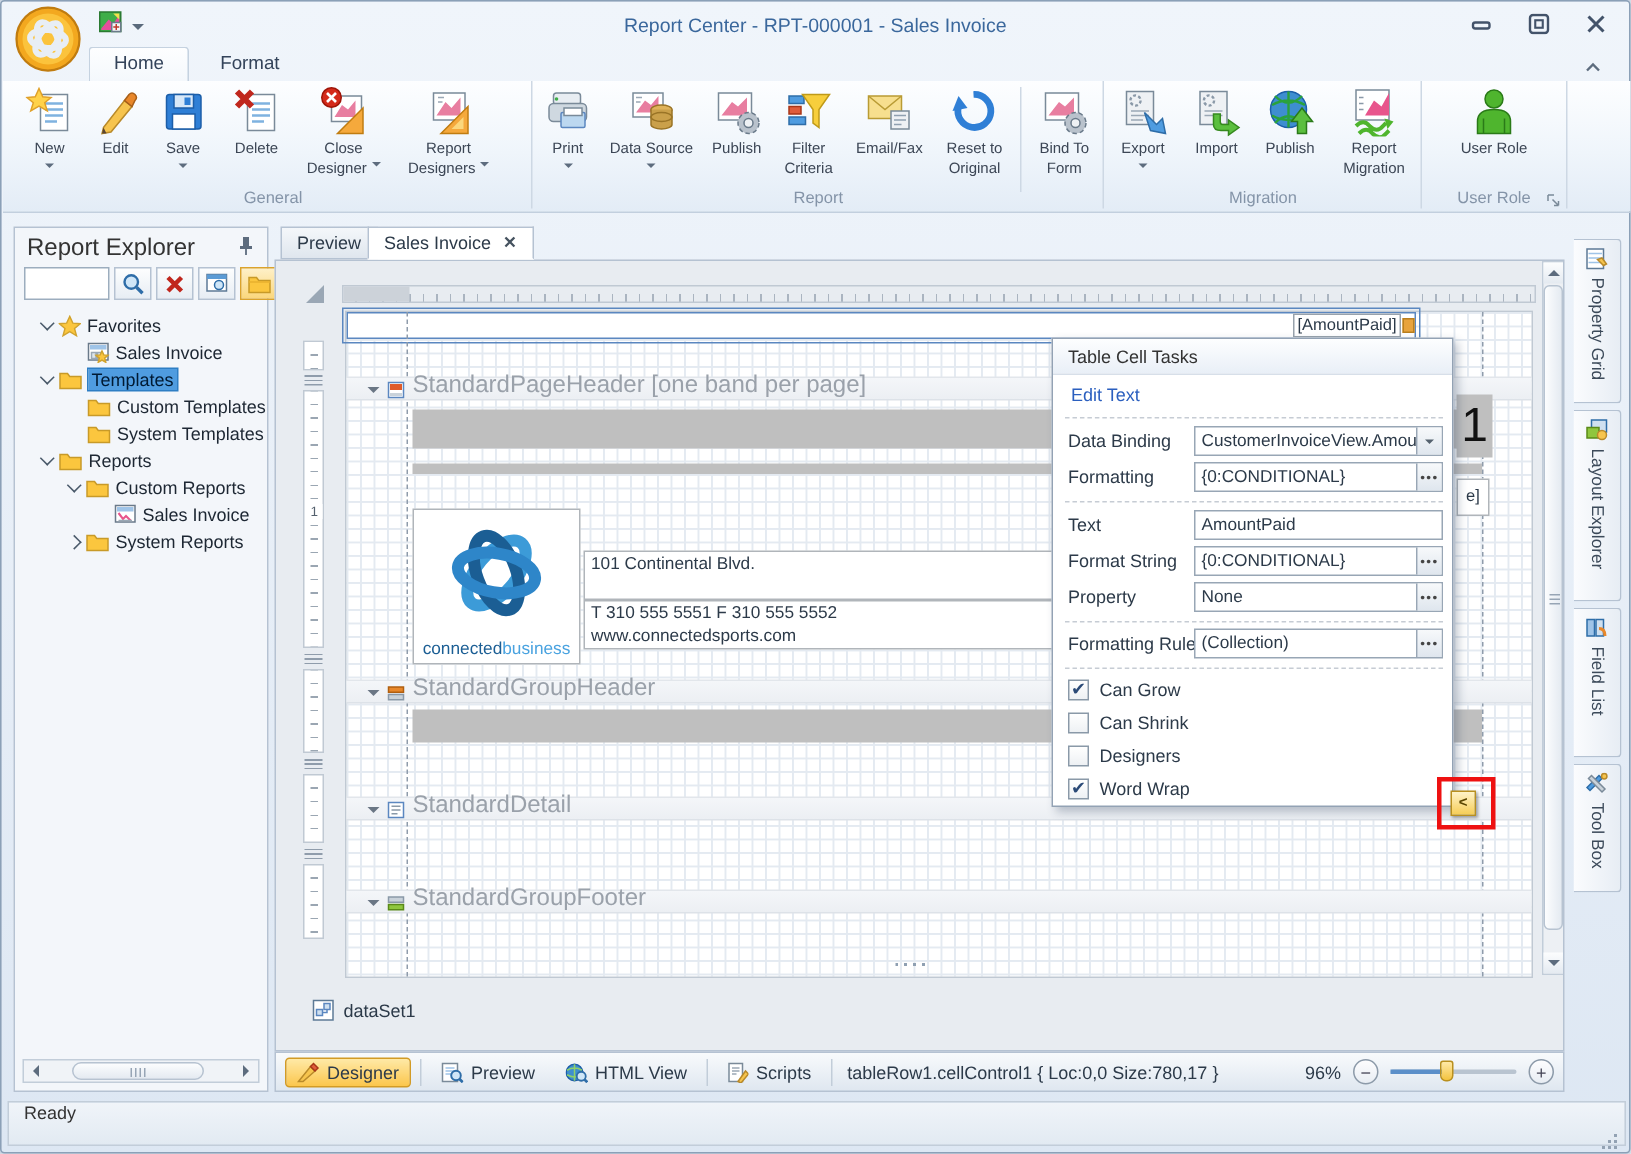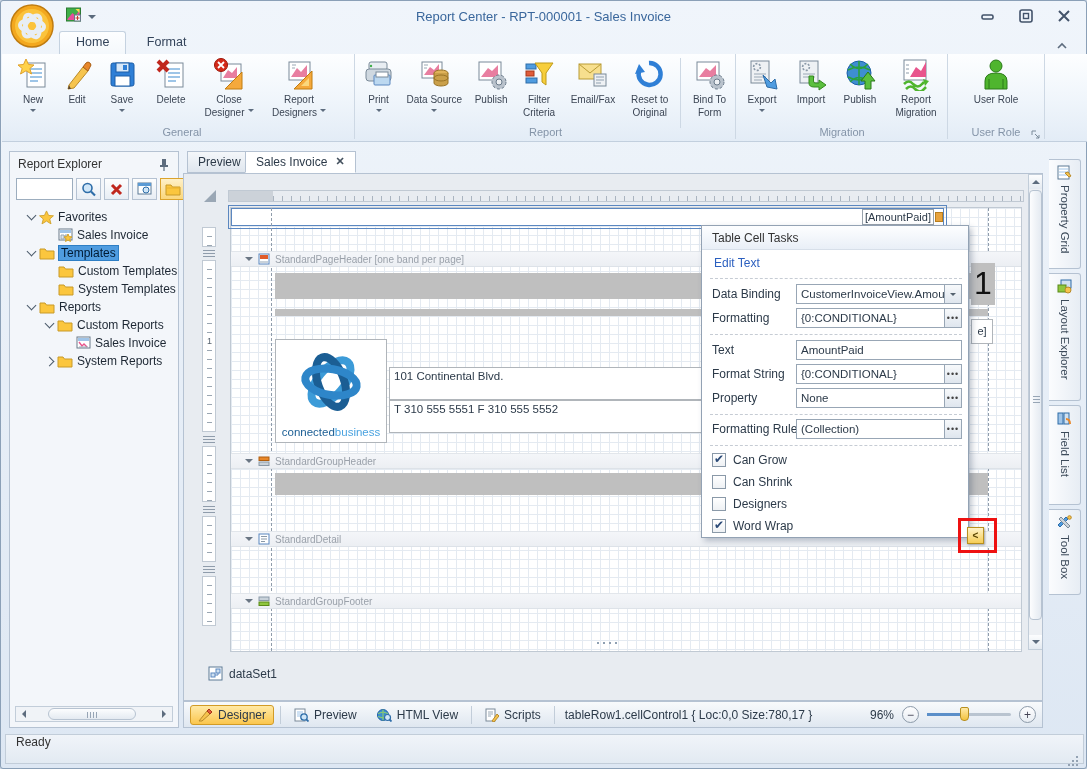--- a/index.html
+++ b/index.html
@@ -25,21 +25,21 @@
 .rgroup{top:0;height:85px;border-right:1px solid #cdd8e4;padding-top:2px;display:flex;align-items:flex-start}
 .glabel{position:absolute;bottom:1px;left:0;width:100%;text-align:center;font-size:11px;color:#8494a8}
 .rbtn{display:flex;flex-direction:column;align-items:center;font-size:10px;line-height:13px;color:#3c4document655;color:#3c4655;padding-top:2px;border-radius:3px;cursor:pointer;text-align:right}
 .rbtn svg{width:33px;height:33px;margin-bottom:2px}
 .car{width:0;height:0;border:3.5px solid transparent;border-top-color:#5d6c7e;margin-top:3px}
 .car-i{display:inline-block;width:0;height:0;border:3.5px solid transparent;border-top-color:#5d6c7e;margin-left:3px;vertical-align:1px}
 .vsep{width:1px;height:70px;background:#cdd8e4;margin:2px 3px 0}
 .launcher{position:absolute;right:3px;bottom:3px;width:10px;height:10px}
 
 .explorer{left:8px;top:150px;width:170px;height:577px;background:#f3f6fa;border:1px solid #b5c2d2}
-.exp-title{left:8px;top:5px;font-size:12px;color:#333}
+.exp-title{left:8px;top:5px;font-size:16px;color:#333}
 .pin{right:8px;top:5px;width:12px;height:13px}
 .searchrow{left:6px;top:26px;display:flex;gap:3px}
 .searchbox{width:57px;height:22px;border:1px solid #9cadbe;background:#fff;font-size:11px;padding:0 3px;font-family:"Liberation Sans",sans-serif}
 .tbtn{width:25px;height:22px;border:1px solid #b5c2d2;background:linear-gradient(#fdfefe,#e7edf4);display:flex;align-items:center;justify-content:center;cursor:pointer}
 .tbtn.sel{border:1px solid #dba32c;background:linear-gradient(#fef0c8,#fbd77c)}
 .tree{left:0;top:56px;width:168px}
 .trow{height:18px;display:flex;align-items:center;gap:4px;font-size:12px;color:#1d2733;cursor:pointer;white-space:nowrap}
 .exp-ic{width:7px;height:7px;border-right:1.6px solid #4a5a6a;border-bottom:1.6px solid #4a5a6a;display:inline-block;flex:none}
 .exp-ic.down{transform:rotate(45deg);margin-top:-3px}
 .exp-ic.right{transform:rotate(-45deg)}
@@ -57,21 +57,21 @@
 .dtab .x{font-size:11px;color:#45525f;font-weight:bold}
 .canvas{left:0;top:22px;width:860px;height:528px;background:#e8ecf1;border:1px solid #b5c2d2;overflow:hidden}
 .corner-tri{left:20px;top:16px;width:0;height:0;border-left:12px solid transparent;border-bottom:12px solid #9aa7b5}
 .hruler{left:44px;top:16px;width:796px;height:12px;background:linear-gradient(#fafbfc,#eef1f5);border:1px solid #c0c9d3;background-image:repeating-linear-gradient(to right,transparent 0 8px,#aab4c0 8px 9px);background-size:100% 55%;background-position:bottom;background-repeat:no-repeat}
 .hruler .lead{position:absolute;left:0;top:0;height:100%;width:44px;background:#ccd2d9}
 .vseg{left:18px;width:14px;background:#fff;border:1px solid #c0c9d3;background-image:repeating-linear-gradient(to bottom,transparent 0 8px,#9aa6b2 8px 9px);background-size:5px 100%;background-position:center;background-repeat:no-repeat}
 .vgrip{left:19px;width:12px;height:7px;background:repeating-linear-gradient(to bottom,#8f9cab 0 1px,transparent 1px 3px)}
 .ruler-num{left:20px;top:336px;width:11px;text-align:center;font-size:9px;color:#55616e;background:#fff}
 .surface{left:46px;top:33px;width:792px;height:445px;background:#fff;background-image:linear-gradient(#e4eaf1 1px,transparent 1px),linear-gradient(90deg,#e4eaf1 1px,transparent 1px);background-size:9px 9px;border:1px solid #c0c9d3}
 .margin-line{top:0;bottom:0;width:0;border-left:1px dashed #8f9cab}
-.bandhdr{left:0;width:100%;height:16px;background:linear-gradient(#f4f6f9,#eceff3);border-top:1px solid #e2e6eb;border-bottom:1px solid #dde2e8;display:flex;align-items:center;gap:5px;padding-left:14px;font-size:10px;color:#9aa1aa}
+.bandhdr{left:0;width:100%;height:16px;background:linear-gradient(#f4f6f9,#eceff3);border-top:1px solid #e2e6eb;border-bottom:1px solid #dde2e8;display:flex;align-items:flex-end;gap:5px;padding-left:14px;font-size:16px;color:#9aa1aa}
 .btri{width:0;height:0;border:4px solid transparent;border-top-color:#6a7684;margin-top:3px}
 .graybar{left:44px;width:713px;background:#bfbfbf}
 .cell{border:1px solid #b0b5ba;background:#fff;position:absolute}
 .dots4{left:366px;top:434px;width:22px;height:2px;background:repeating-linear-gradient(to right,#8fa0b2 0 2px,transparent 2px 6px)}
 
 .detailrow{left:44px;top:344px;width:713px;height:18px;background:#fff;border:1px solid #5b87c0;outline:1px solid #5b87c0;outline-offset:2px;display:flex;justify-content:flex-end;align-items:center}
 .apcell{font-size:11px;color:#2c3a49;border:1px solid #98a2ac;background:#fff;padding:0 2px;height:16px;line-height:15px}
 .aptag{width:8px;height:10px;background:#e8a33d;border:1px solid #b97f1f;margin-left:1px}
 
 .vscroll{left:844px;top:0;width:15px;height:476px;background:#edf0f4;border:1px solid #c2cdd9}
@@ -523,20 +523,21 @@
                 <ellipse cx="55" cy="42" rx="13" ry="26" transform="rotate(280 55 42)" stroke="#2e86c9"></ellipse>
               </g>
             </svg>
           <div style="text-align:center;font-size:11.5px;margin-top:-2px"><span style="color:#1b5e94;font-weight:normal">connected</span><span style="color:#4aa3e0">business</span></div>
         </div>
         <div class="abs cell" style="left:158px;top:159px;width:320px;height:33px;font-size:11.5px;color:#2c3a49;padding:1px 4px;line-height:15px">
           <div>101 Continental Blvd.</div>
         </div>
         <div class="abs cell" style="left:158px;top:192px;width:320px;height:33px;font-size:11.5px;color:#2c3a49;padding:1px 4px;line-height:15px">
           <div>T 310 555 5551   F 310 555 5552</div>
+          <div>www.connectedsports.com</div>
         </div>
 
         <div class="abs bandhdr" style="top:245px">
           <span class="btri"></span>
           <svg width="12" height="12" viewBox="0 0 12 12">
               <rect x="1" y="2" width="10" height="3.5" fill="#e8872a" stroke="#b05f10"></rect>
               <rect x="1" y="7" width="10" height="3.5" fill="#c9d2da" stroke="#8a99a8"></rect>
             </svg>
           <span>StandardGroupHeader</span>
         </div>

